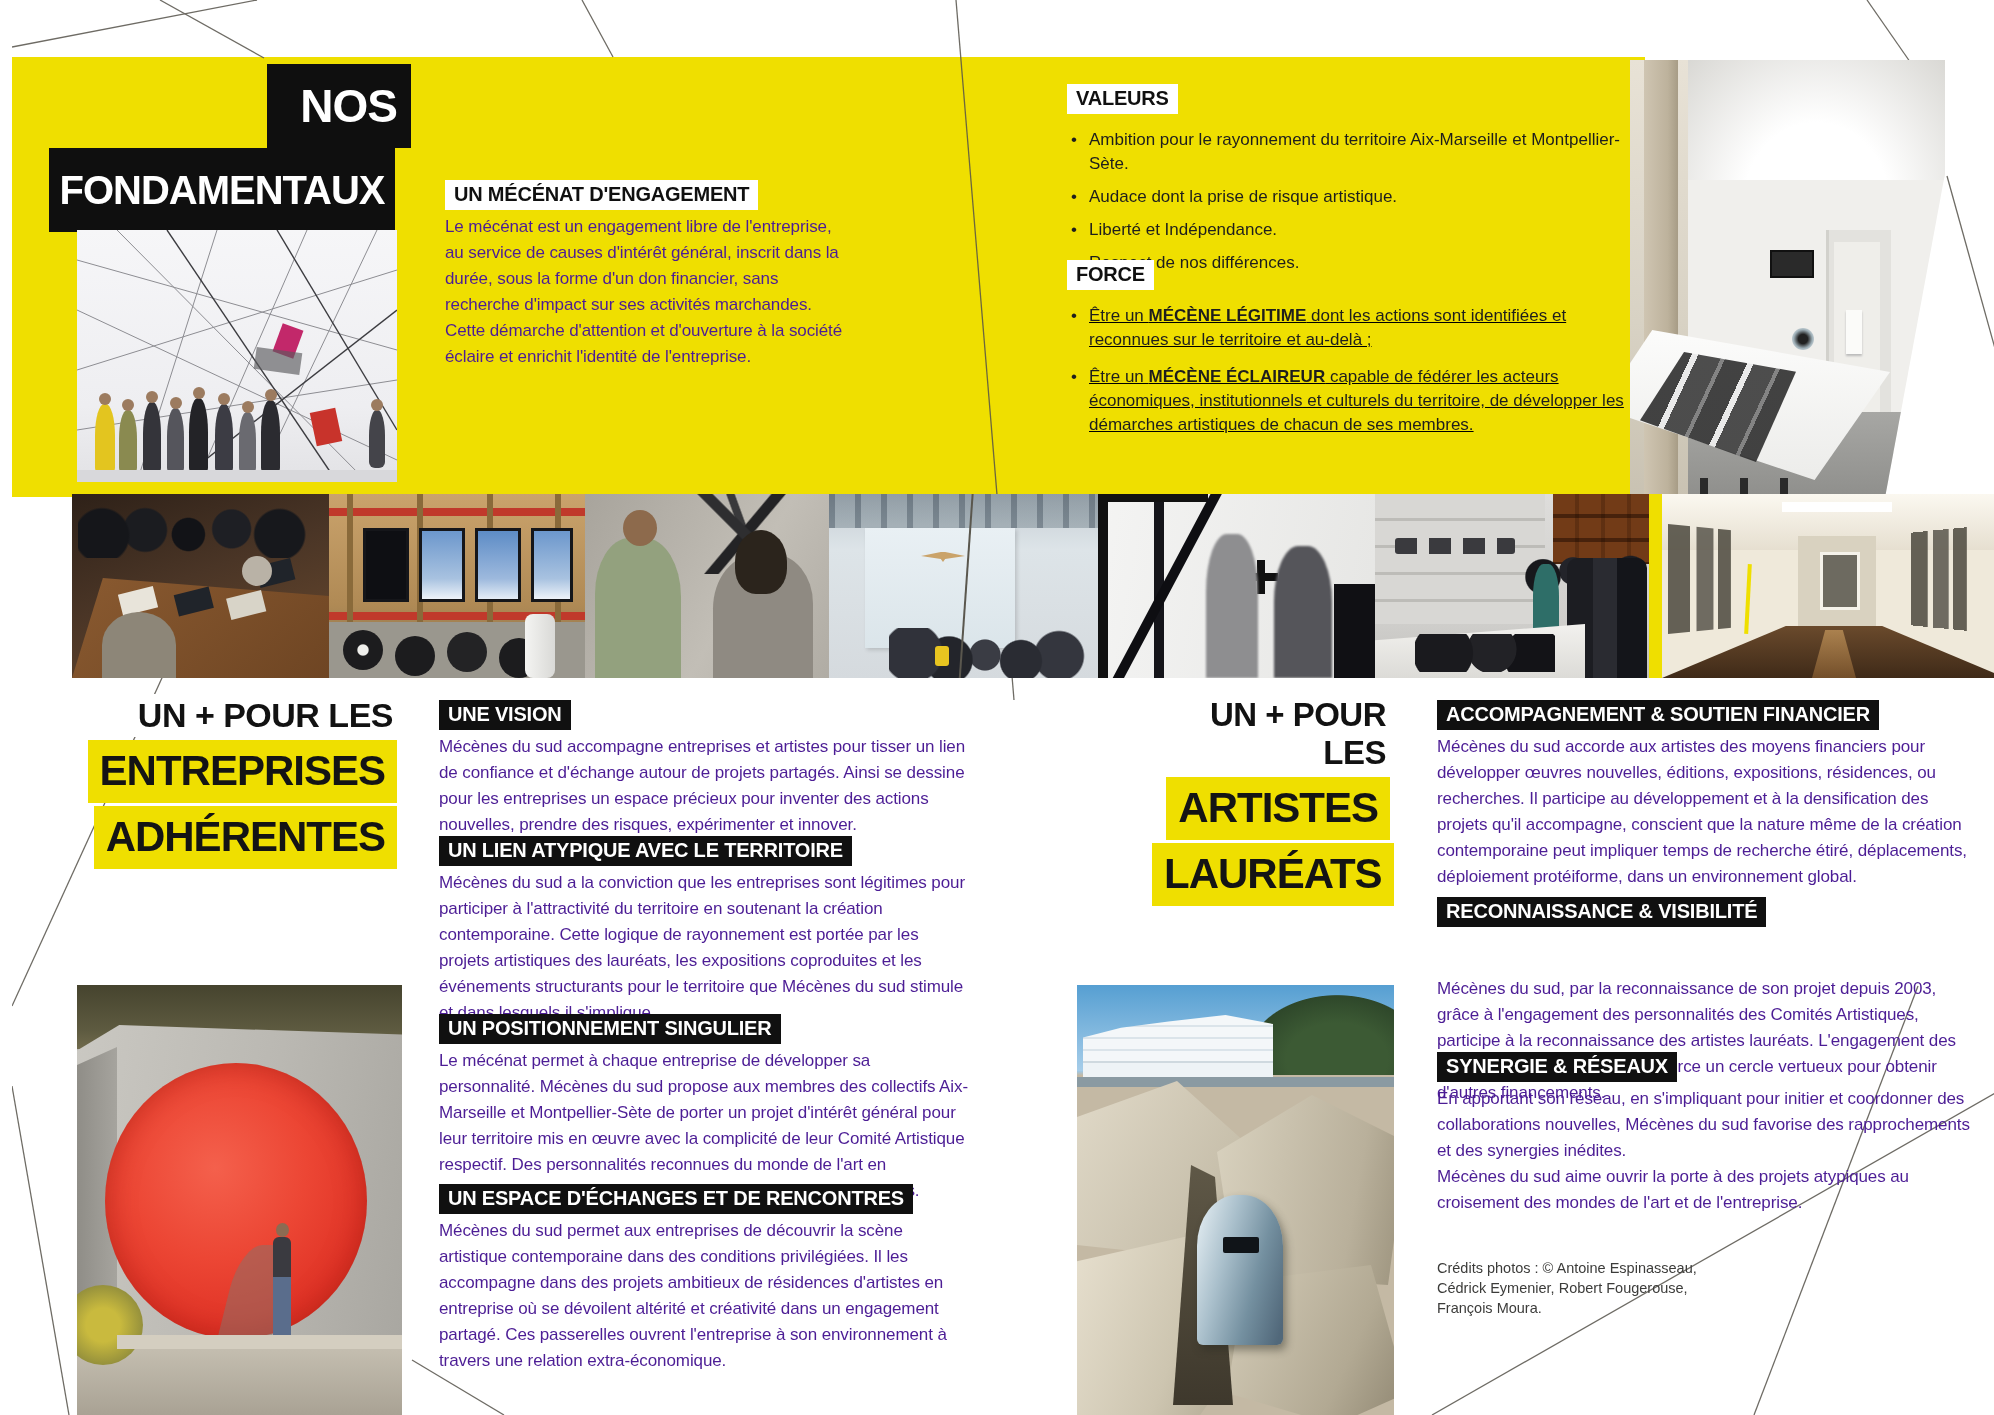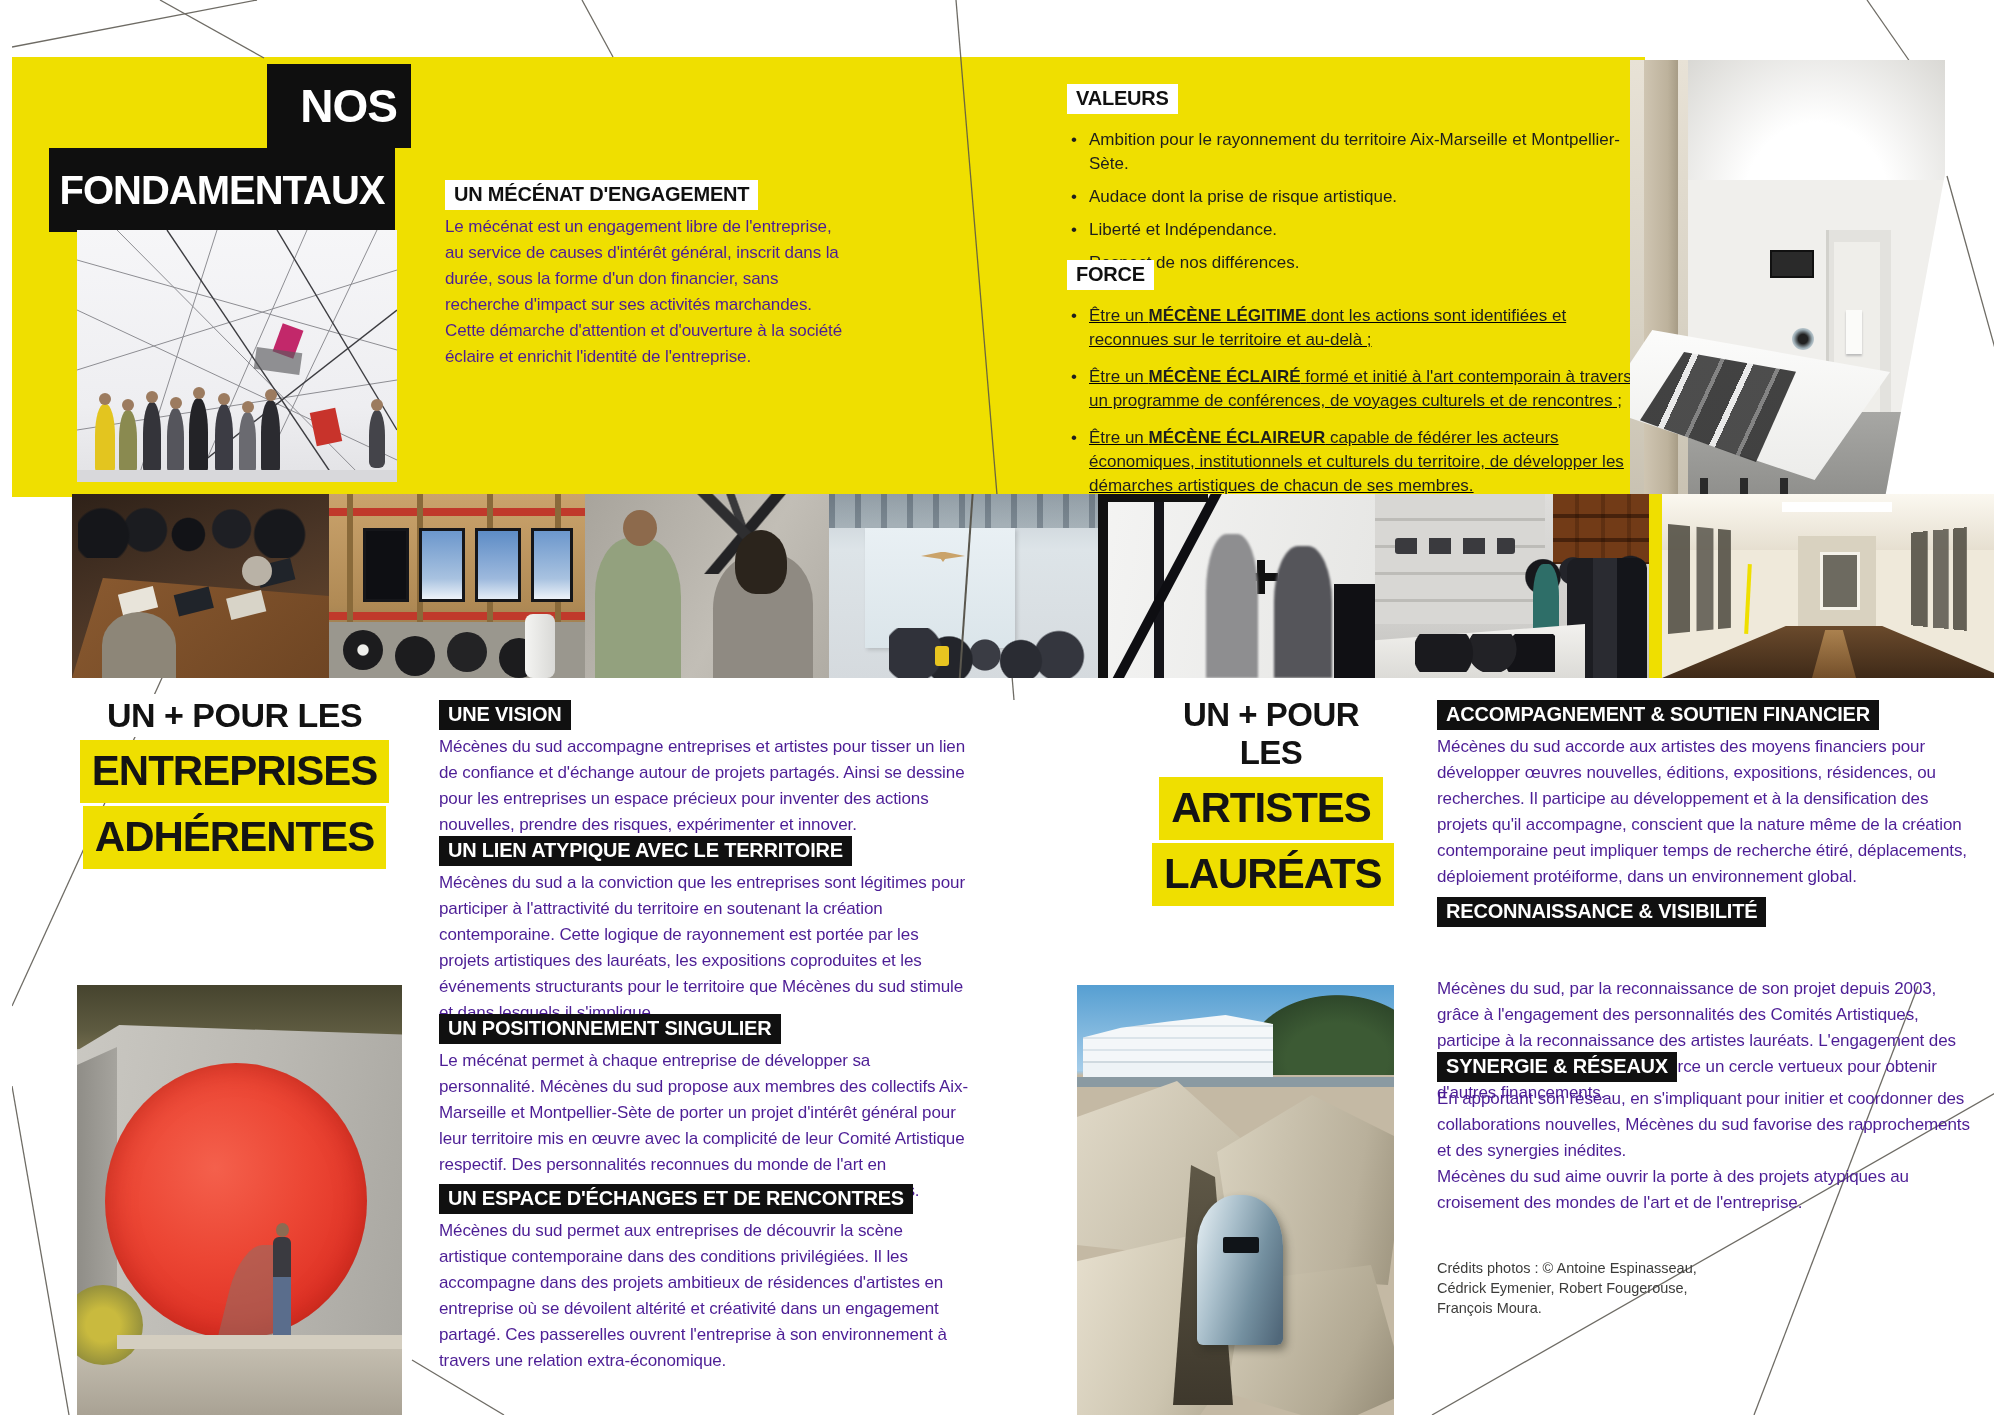--- a/index.html
+++ b/index.html
@@ -19,21 +19,21 @@
   .chip-w{background:#ffffff;color:#101010;}
   .chip-b{background:#101010;color:#ffffff;}
   
   .body-text{font-size:17px;line-height:26px;color:#4c1d95;letter-spacing:-0.1px;}
   ul.plain{list-style:none;margin:0;padding:0;}
   li.bullet{position:relative;padding-left:22px;margin-bottom:9px;font-size:17px;line-height:24px;color:#1e1e1c;}
   li.bullet::before{content:"•";position:absolute;left:4px;top:0;}
   .force-list li.bullet{margin-bottom:13px;}
   .force-list b{font-weight:700;}
   
-  .headline{text-align:center;}
+  .headline{text-align:right;}
   .kicker{display:inline-block;background:#fff;color:#121212;font-weight:700;font-size:34px;letter-spacing:-0.5px;padding:2px 4px;}
   .ytitle{display:inline-block;background:#EFDF00;color:#141414;font-weight:800;font-size:42px;letter-spacing:-1px;padding:7px 12px 8px;margin-top:3px;}
   
   .photo{position:absolute;overflow:hidden;}
   .fig{position:absolute;border-radius:45% 45% 6px 6px;}
   .fig::before{content:"";position:absolute;top:-11px;left:50%;transform:translateX(-50%);
                width:12px;height:12px;border-radius:50%;background:#9c7b5f;}
   .seg{position:absolute;top:494px;height:184px;overflow:hidden;}
   .credits{font-size:14.5px;line-height:20px;color:#3c3c3a;}
 </style>
@@ -115,21 +115,20 @@
       <li class="bullet">Audace dont la prise de risque artistique.</li>
       <li class="bullet">Liberté et Indépendance.</li>
       <li class="bullet">Respect de nos différences.</li>
     </ul>
 
     <div class="abs" style="left:1055px;top:260px;">
       <span class="chip chip-w">FORCE</span>
     </div>
     <ul class="abs plain force-list" style="left:1055px;top:304px;width:575px;text-decoration:underline;">
       <li class="bullet"><span>Être un </span><b>MÉCÈNE LÉGITIME</b><span> dont les actions sont identifiées et reconnues sur le territoire et au-delà ;</span></li>
-      <li class="bullet"><span>Être un </span><b>MÉCÈNE ÉCLAIRÉ</b><span> formé et initié à l'art contemporain à travers un programme de conférences, de voyages culturels et de rencontres ;</span></li>
       <li class="bullet"><span>Être un </span><b>MÉCÈNE ÉCLAIREUR</b><span> capable de fédérer les acteurs économiques, institutionnels et culturels du territoire, de développer les démarches artistiques de chacun de ses membres.</span></li>
     </ul>
 
     <div class="photo" style="left:1618px;top:60px;width:315px;height:437px;background:#f0efec;
                 clip-path:polygon(0 0,100% 0,100% 26%,81% 100%,0 100%);">
       <div class="abs" style="left:0;top:0;width:58px;height:100%;background:linear-gradient(#e8e2d6,#d8d2c4 60%,#c9c2b2);"></div>
       <div class="abs" style="left:14px;top:0;width:34px;height:100%;background:linear-gradient(90deg,#cfc5b2,#bdb29c 70%,#a79c86);"></div>
       <div class="abs" style="left:58px;top:0;width:257px;height:120px;background:radial-gradient(ellipse at 50% 120%, #ffffff 40%, #d9d8d4 100%);"></div>
       <div class="abs" style="left:196px;top:170px;width:62px;height:200px;background:#e3e2de;border-left:3px solid #d2d1cc;"></div>
       <div class="abs" style="left:204px;top:182px;width:46px;height:176px;background:#efeeea;"></div>

